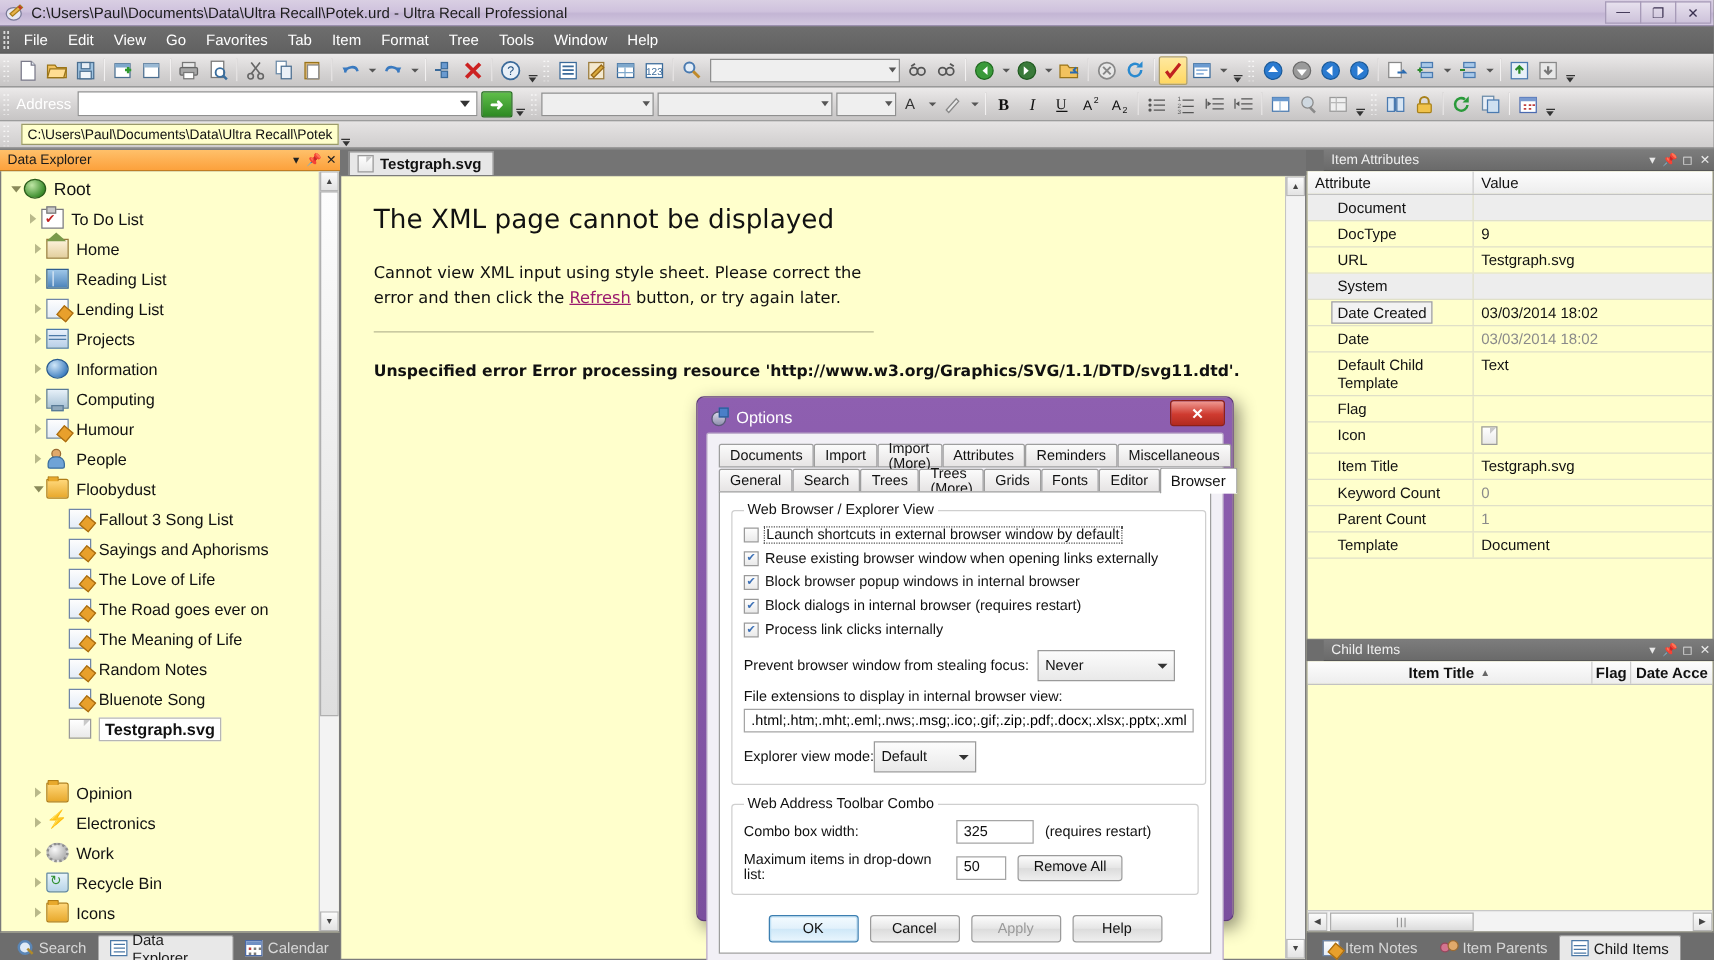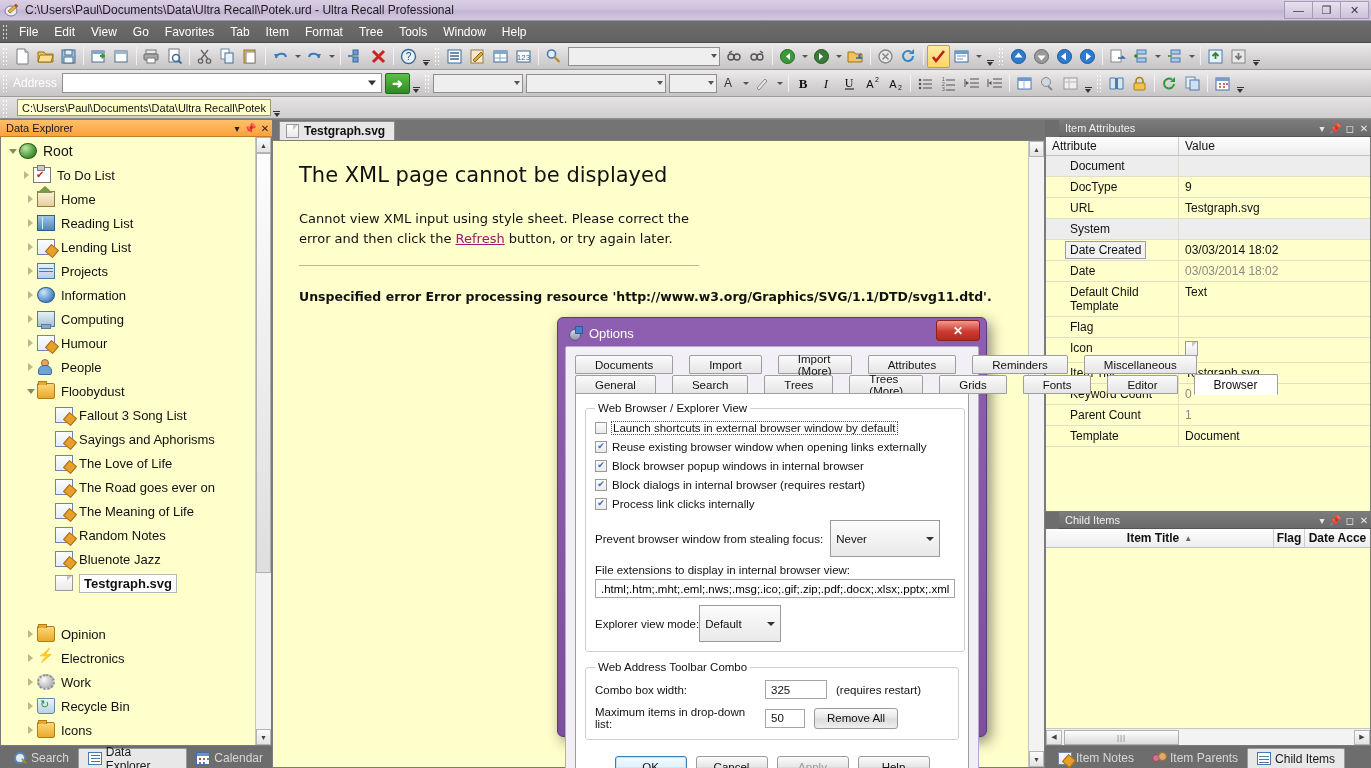--- a/index.html
+++ b/index.html
@@ -305,23 +305,23 @@
   }
   #options-dialog .dlg-inner {
     flex:1; background:#f2f0f6; border:1px solid #b9a8c8;
     margin:0 4px 4px 4px; border-radius:2px;
     padding:8px 9px 9px 9px;
     display:flex; flex-direction:column;
   }
   .tabstrip2 { display:flex; flex-wrap:wrap; }
   .tabstrip2 .trow { display:flex; }
   .otab {
-    height:19px; padding:0 19px; font-size:11.5px; color:#111;
+    height:19px; padding:0 8px; font-size:11.5px; color:#111;
     background:linear-gradient(to bottom,#fbfbfb,#e6e4e4);
-    border:1px solid #9e9e9e; margin-right:16px;
+    border:1px solid #9e9e9e; margin-right:0;
     display:flex;align-items:center; border-radius:2px 2px 0 0;
   }
   .otab.active {
     background:#ffffff; border-bottom-color:#ffffff;
     height:21px; margin-bottom:-1px; font-size:12px; position:relative; z-index:2;
   }
   .tabpanel {
     flex:1; background:#ffffff; border:1px solid #9e9e9e;
     margin-top:-1px; padding:8px 9px;
     display:flex;flex-direction:column;
@@ -335,21 +335,21 @@
   .ckbox {
     width:12px;height:12px;flex:0 0 auto;margin-right:5px;
     border:1px solid #9a9a9a; background:linear-gradient(to bottom,#fdfdfd,#eaeaea);
     display:flex;align-items:center;justify-content:center;
     font-size:9px; color:#2a5ea8;
   }
   .ckbox.checked::after{ content:'\2714'; font-size:9px; color:#3b6fb5; line-height:1;}
   .ckrow .focusdash { outline:1px dotted #555; padding:0 1px; }
   .frow { display:flex; align-items:center; margin-top:7px; font-size:11.5px; color:#111; }
   .fsel {
-    height:37px; background:linear-gradient(to bottom,#fcfcfc,#e9e9e9);
+    height:25px; background:linear-gradient(to bottom,#fcfcfc,#e9e9e9);
     border:1px solid #9a9a9a; display:flex;align-items:center;
     padding:0 18px 0 5px; position:relative; font-size:11.5px;
   }
   .fsel .ar{position:absolute;right:5px;top:50%;transform:translateY(-50%);
     border-left:4px solid transparent;border-right:4px solid transparent;border-top:4px solid #333;}
   .ftext {
     height:19px; background:#ffffff; border:1px solid #a5a5a5;
     display:flex;align-items:center; padding:0 5px; font-size:11.5px;
   }
   .btn {
@@ -973,21 +973,21 @@
             <span class="tlabel">The Meaning of Life</span>
           </div>
           <div class="tnode" style="padding-left: 42px;">
             <span class="expander "></span>
             <span class="ticon ic ic-note"></span>
             <span class="tlabel">Random Notes</span>
           </div>
           <div class="tnode" style="padding-left: 42px;">
             <span class="expander "></span>
             <span class="ticon ic ic-note"></span>
-            <span class="tlabel">Bluenote Jazz</span>
+            <span class="tlabel">Bluenote Song</span>
           </div>
           <div class="tnode" style="padding-left: 42px;">
             <span class="expander "></span>
             <span class="ticon ic ic-doc-page"></span>
             <span class="tlabel selected">Testgraph.svg</span>
           </div>
           <div class="tnode" style="padding-left: 24px; margin-top: 27px;">
             <span class="expander collapsed"></span>
             <span class="ticon ic ic-folder"></span>
             <span class="tlabel">Opinion</span>

